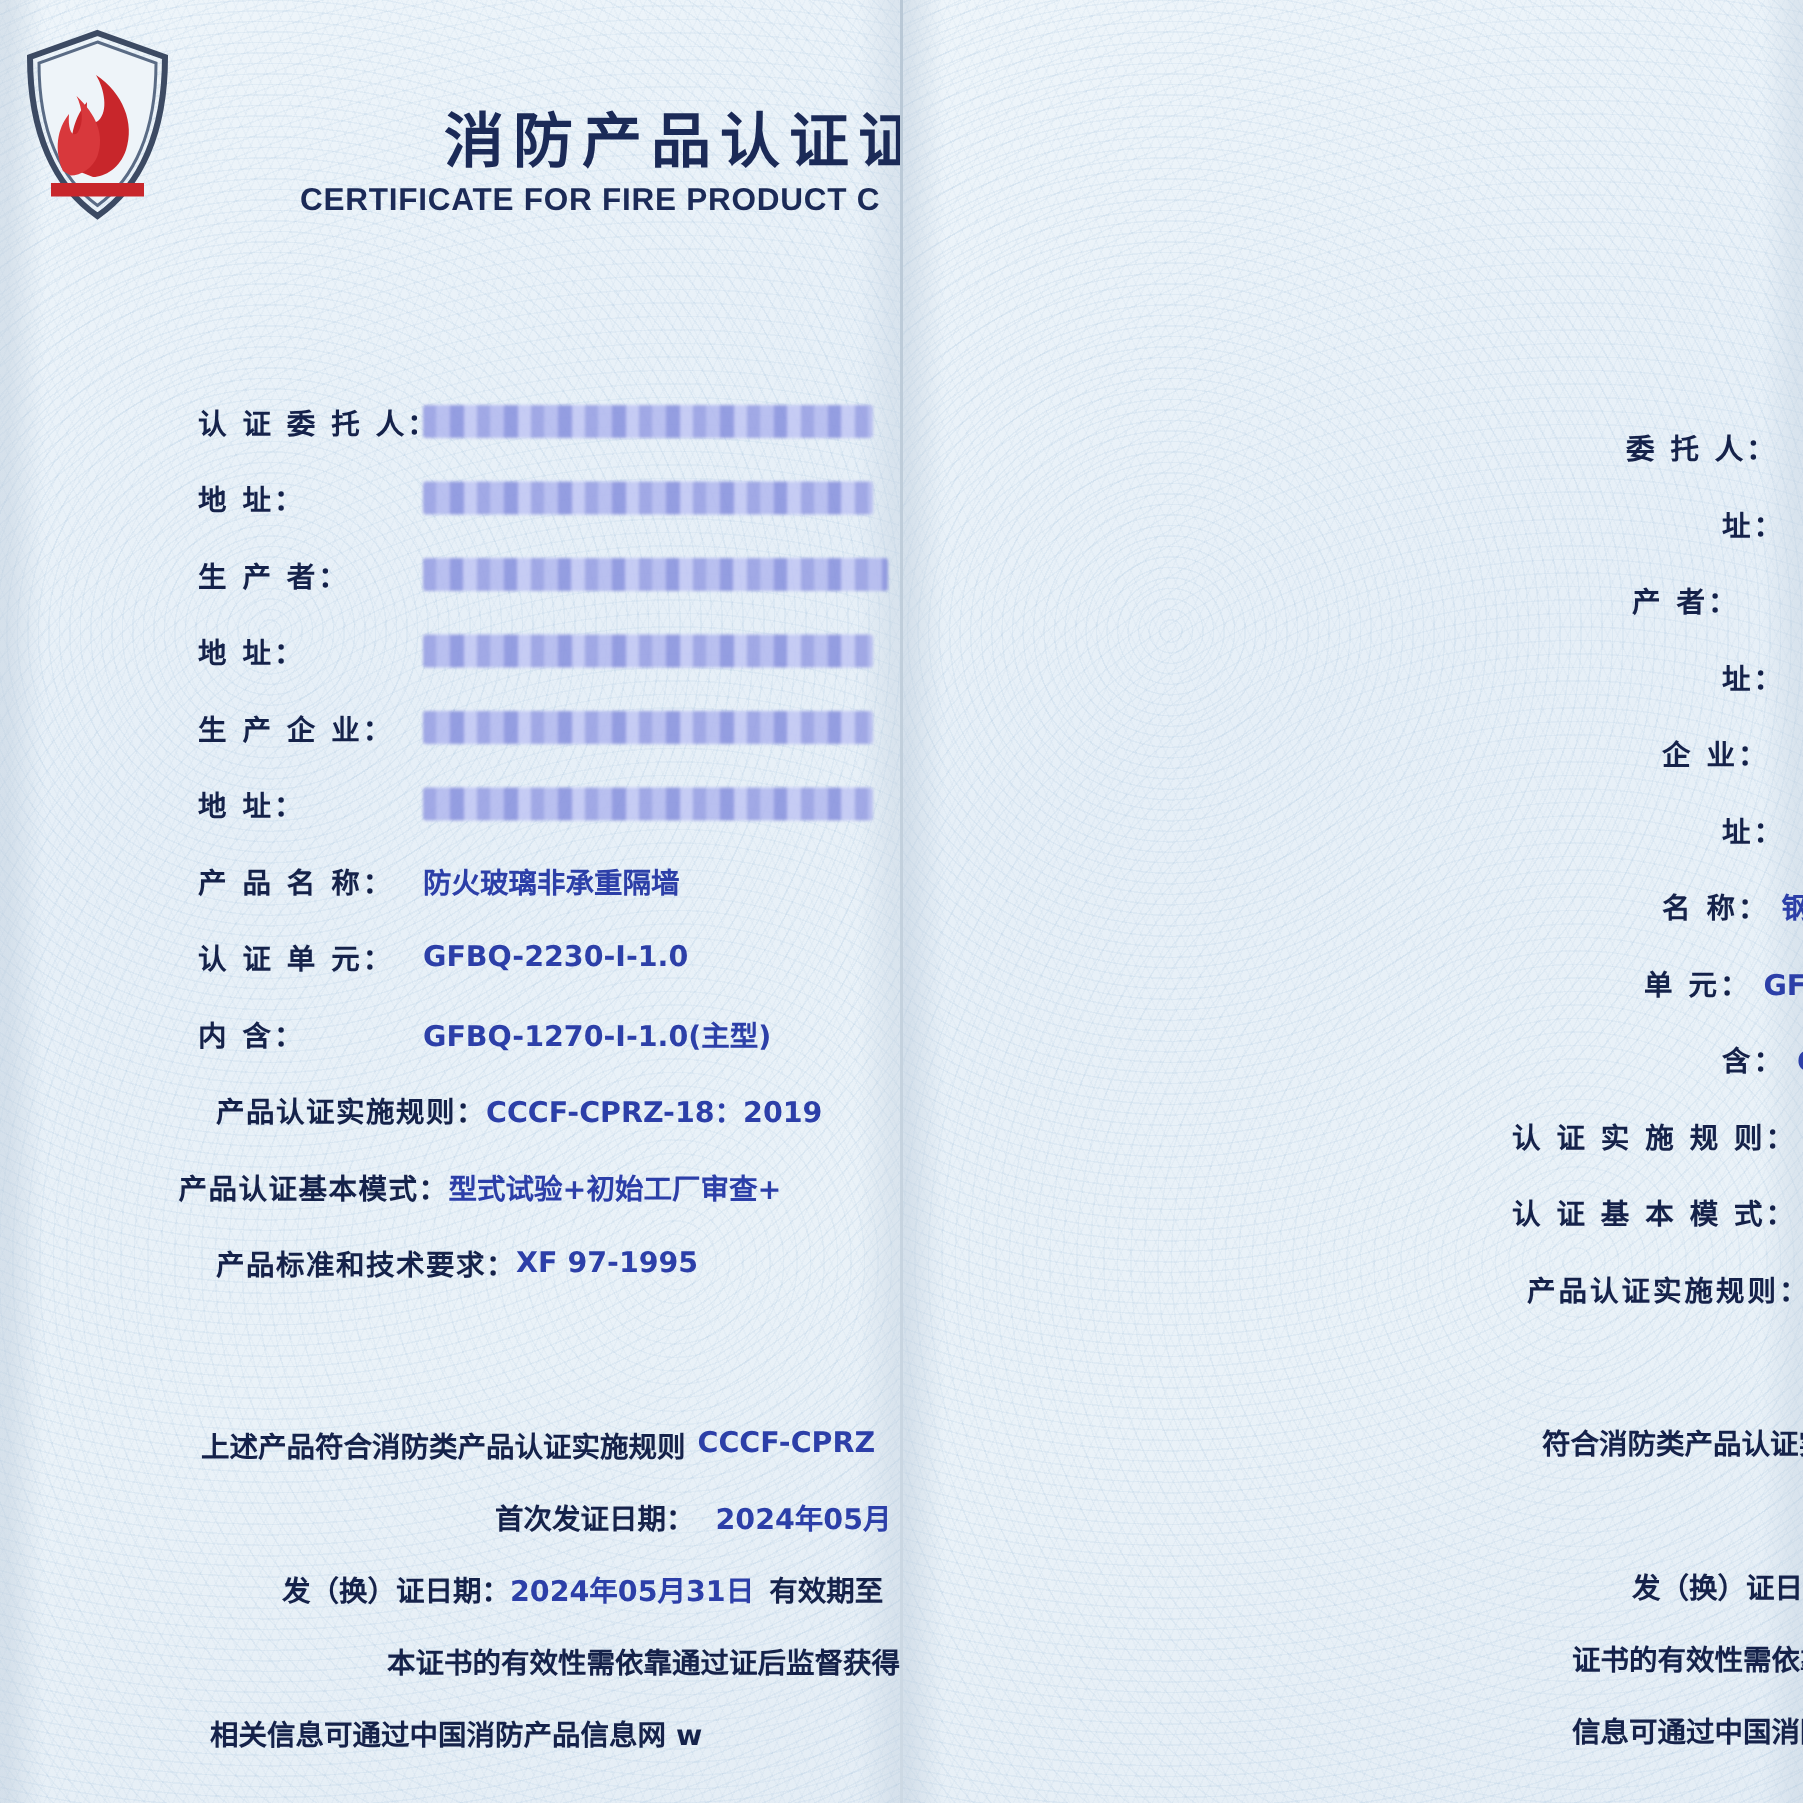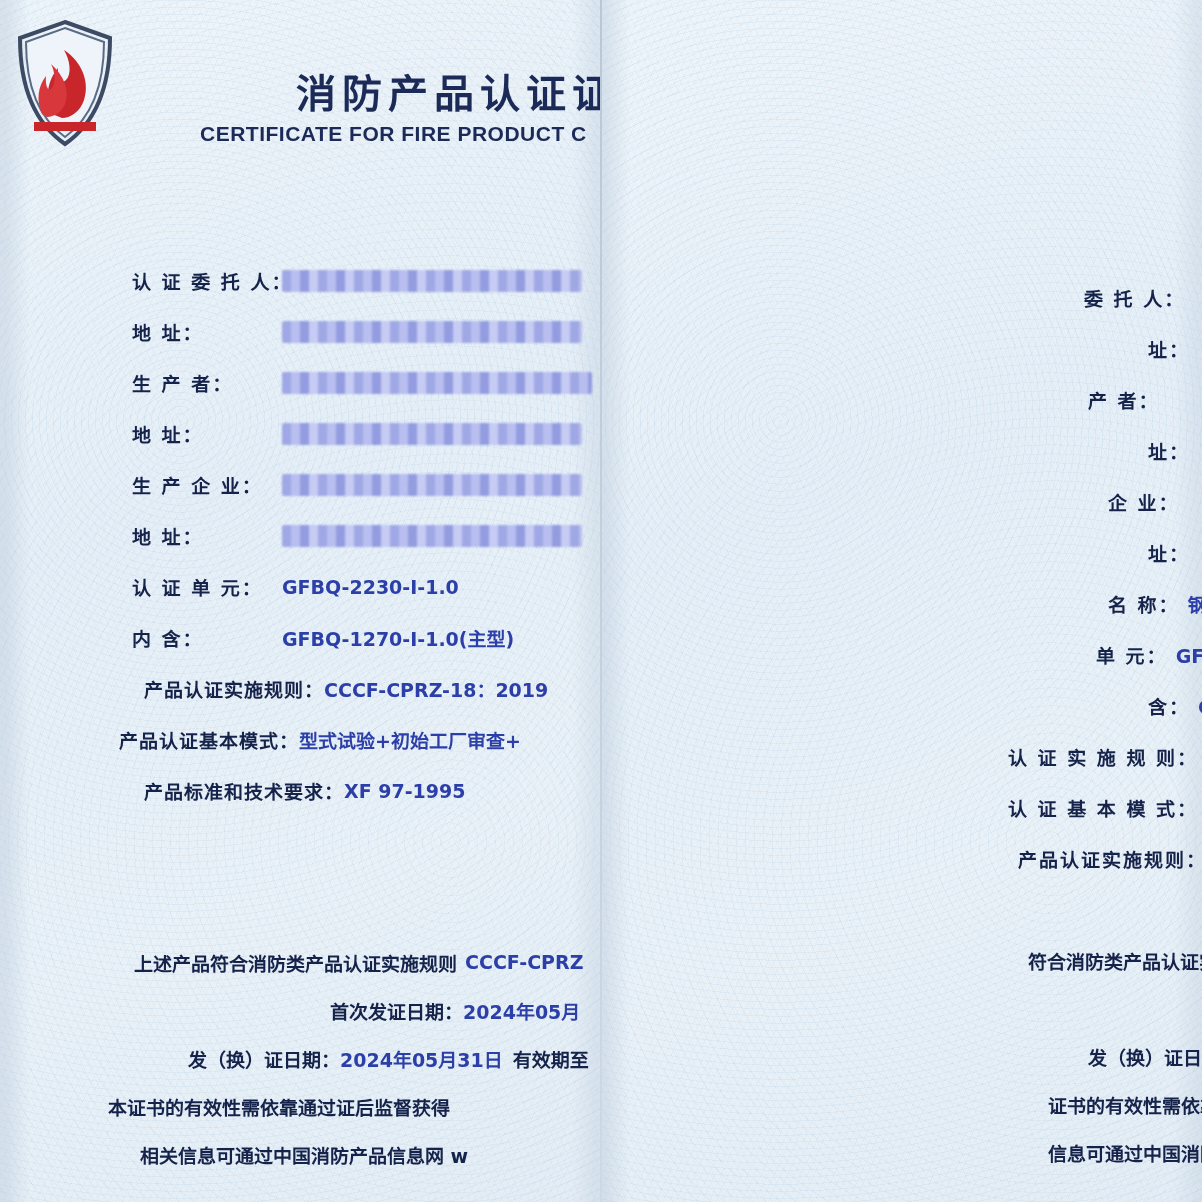--- a/index.html
+++ b/index.html
@@ -84,23 +84,23 @@
   .l-title-en{position:absolute;left:200px;top:122px;font-size:21px;}
 
   .l-body{position:absolute;left:0;top:255px;width:600px;}
   .l-body .row{height:51px;font-size:19px;padding-left:132px;}
   .l-body .lbl{width:150px;display:inline-block;letter-spacing:2px;}
   .l-body .lbl.wide{width:auto;letter-spacing:1px;margin-left:12px;}
 
   .l-foot{position:absolute;left:0;top:938px;width:600px;}
   .l-foot .line{font-size:19px;white-space:nowrap;height:48px;display:flex;align-items:center;}
   .l-line1{padding-left:134px;}
-  .l-line2{padding-left:330px;}
+  .l-line2{padding-left:330px;gap:14px;}
   .l-line3{padding-left:188px;}
-  .l-line4{padding-left:108px;font-weight:bold;}
+  .l-line4{padding-left:108px;font-weight:bold;justify-content:flex-end;}
   .l-line5{padding-left:140px;}
 
   
   .r-inner{position:absolute;left:-112px;top:0;width:714px;height:1202px;}
 
   .r-body{position:absolute;left:0;top:272px;width:602px;}
   .r-body .row{height:51px;font-size:19px;}
   .r-body .lbl{letter-spacing:2px;}
 
   .r-foot{position:absolute;left:0;top:936px;width:602px;}
@@ -153,20 +153,24 @@
       </div>
       <div class="row">
         <span class="lbl">生 产 企 业：</span>
         <span class="redact" style="width:300px;"></span>
       </div>
       <div class="row">
         <span class="lbl">地          址：</span>
         <span class="redact" style="width:300px;"></span>
       </div>
       <div class="row">
+        <span class="lbl">产 品 名 称：</span>
+        <span class="val">防火玻璃非承重隔墙</span>
+      </div>
+      <div class="row">
         <span class="lbl">认 证 单 元：</span>
         <span class="val">GFBQ-2230-Ⅰ-1.0</span>
       </div>
       <div class="row">
         <span class="lbl">内          含：</span>
         <span class="val">GFBQ-1270-Ⅰ-1.0(主型)</span>
       </div>
       <div class="row" style="padding-left:132px;">
         <span class="lbl wide">产品认证实施规则：</span>
         <span class="val">CCCF-CPRZ-18：2019</span>

